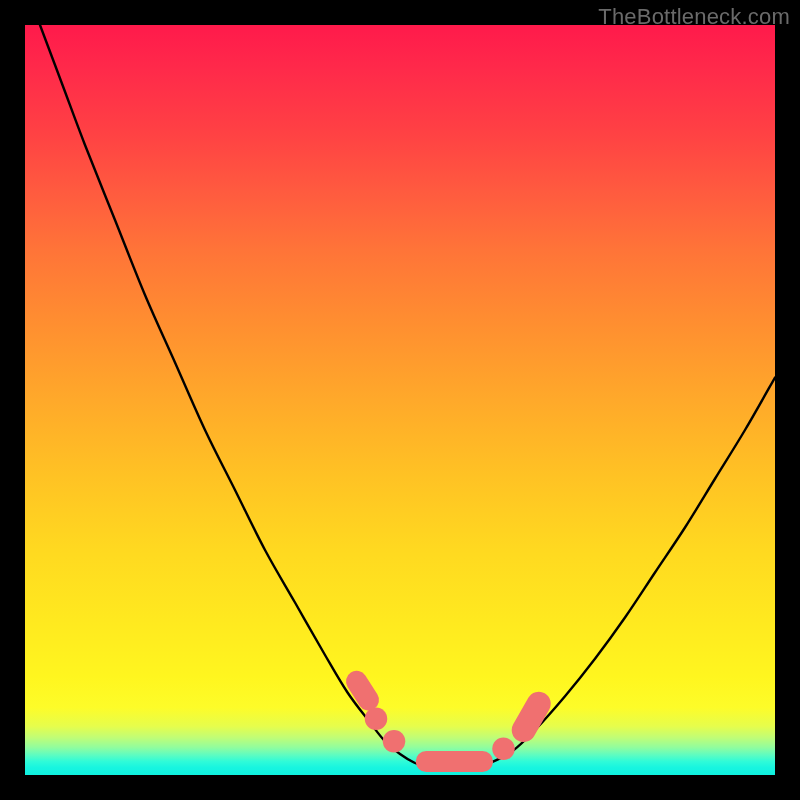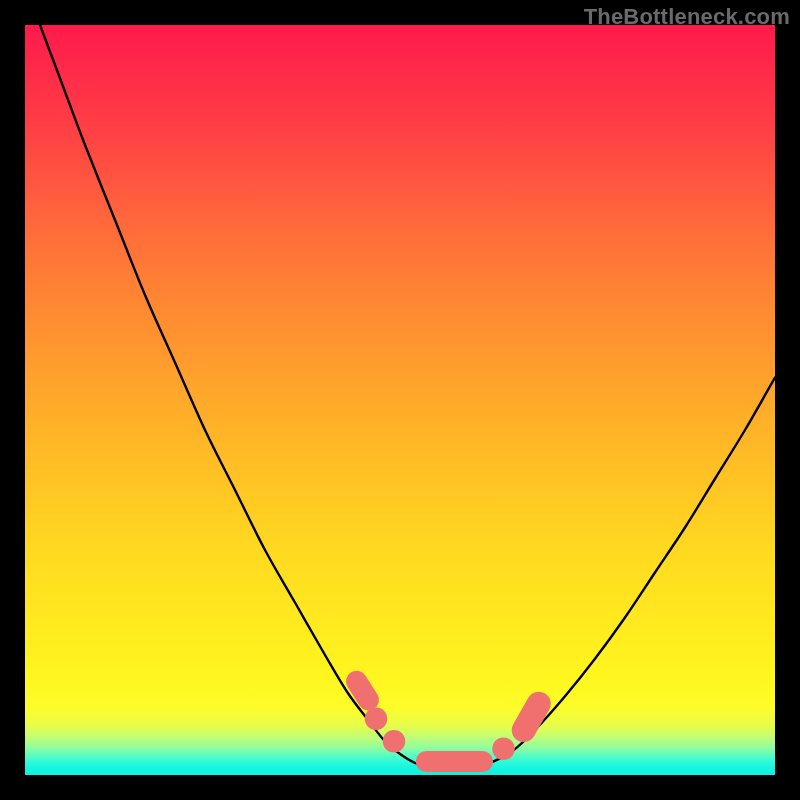--- a/index.html
+++ b/index.html
@@ -55,21 +55,21 @@
     inset: 0;
     width: 750px;
     height: 750px;
   }
   .watermark {
     position: absolute;
     top: 4px;
     right: 10px;
     color: #6a6a6a;
     font-size: 22px;
-    font-weight: 700;
+    font-weight: 400;
     letter-spacing: 0.2px;
     user-select: none;
   }
 </style>
 </head>
 <body>
 
 <div class="frame">
   <div class="plot-area">
     <div class="gradient-bg"></div>

